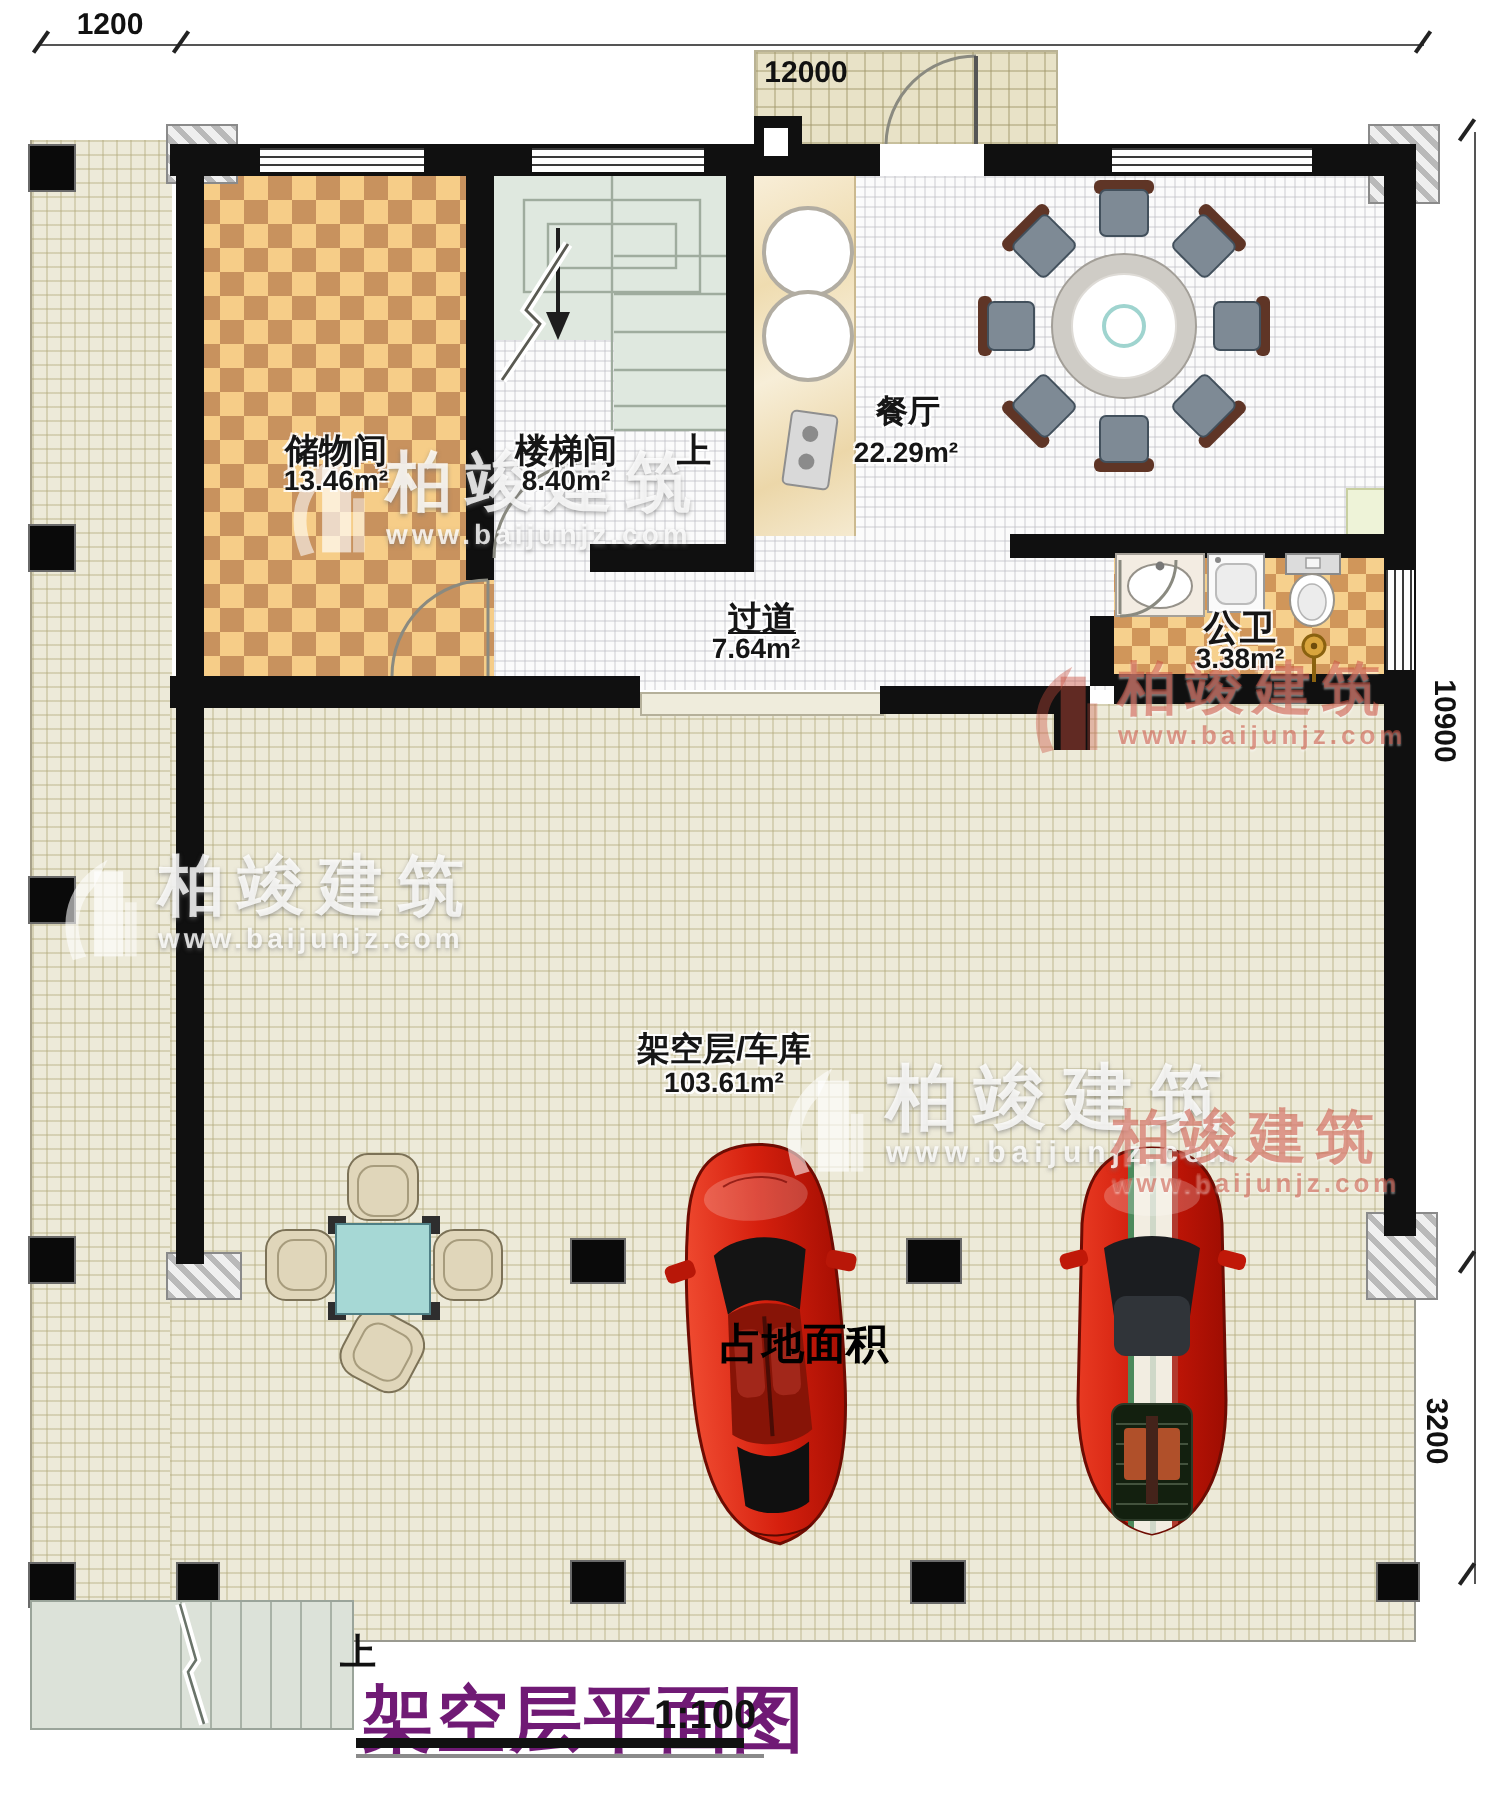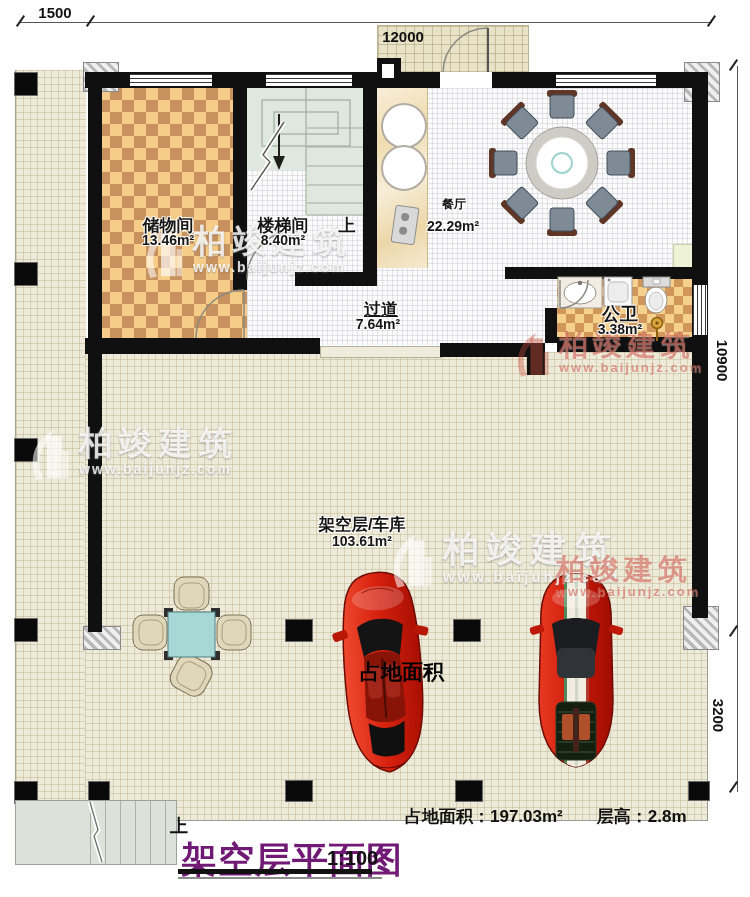--- a/index.html
+++ b/index.html
@@ -374,51 +374,50 @@
       </div>
   </div>
 
   <div class="rlabel rname" style="left:128px;top:214px;width:80px;">储物间</div>
   <div class="rlabel rarea" style="left:128px;top:232px;width:80px;">13.46m²</div>
 
   <div class="rlabel rname" style="left:250px;top:214px;width:66px;">楼梯间</div>
   <div class="rlabel rname" style="left:337px;top:214px;width:20px;">上</div>
   <div class="rlabel rarea" style="left:252px;top:232px;width:62px;">8.40m²</div>
 
-  <div class="rlabel" style="left:428px;top:196px;width:52px;font-size:12px;">餐厅</div>
+  <div class="rlabel" style="left:428px;top:196px;width:52px;font-size:16px;">餐厅</div>
   <div class="rlabel" style="left:420px;top:218px;width:66px;font-size:14px;">22.29m²</div>
 
   <div class="rlabel rname" style="left:358px;top:298px;width:46px;text-decoration:underline;">过道</div>
   <div class="rlabel rarea" style="left:353px;top:316px;width:50px;">7.64m²</div>
 
   <div class="rlabel" style="left:596px;top:302px;width:48px;font-size:18px;">公卫</div>
   <div class="rlabel rarea" style="left:595px;top:321px;width:50px;">3.38m²</div>
 
   <div class="rlabel" style="left:312px;top:514px;width:100px;font-size:16.5px;">架空层/车库</div>
   <div class="rlabel rarea" style="left:325px;top:533px;width:74px;text-align:center;">103.61m²</div>
 
   <div class="rlabel" style="left:356px;top:658px;width:92px;font-size:21px;text-shadow:none;color:#000;">占地面积</div>
 
   <div class="abs dimline" style="left:20px;top:22px;width:692px;height:1px;"></div>
   <div class="tick" style="left:14px;top:20px;"></div>
   <div class="tick" style="left:84px;top:20px;"></div>
   <div class="tick" style="left:705px;top:20px;"></div>
-  <div class="dimtext" style="left:30px;top:4px;width:50px;">1500</div>
+  <div class="dimtext" style="left:30px;top:4px;width:50px;">1200</div>
   <div class="dimtext" style="left:368px;top:4px;width:70px;margin-top:24px;">12000</div>
 
   <div class="abs dimline" style="left:737px;top:66px;width:1px;height:726px;"></div>
   <div class="tick" style="left:727px;top:64px;"></div>
   <div class="tick" style="left:727px;top:630px;"></div>
   <div class="tick" style="left:727px;top:786px;"></div>
   <div class="dimtext vdim" style="left:692px;top:352px;width:60px;">10900</div>
   <div class="dimtext vdim" style="left:693px;top:707px;width:50px;">3200</div>
 
   <div class="tb-up" style="left:170px;top:814px;">上</div>
   <div class="tb-title" style="left:181px;top:836px;">架空层平面图</div>
   <div class="tb-scale" style="left:327px;top:847px;">1:100</div>
   <div class="abs" style="left:178px;top:869px;width:194px;height:5px;background:#111;"></div>
   <div class="abs" style="left:178px;top:877px;width:204px;height:2px;background:#8a8a8a;"></div>
 
   <div class="stats">
-    <div><span>占地面积：</span><span>197.03m²</span><span class="gap"></span><span>层高：</span><span>2.8m</span></div>
   </div>
 
 </div>
 
 </body></html>

